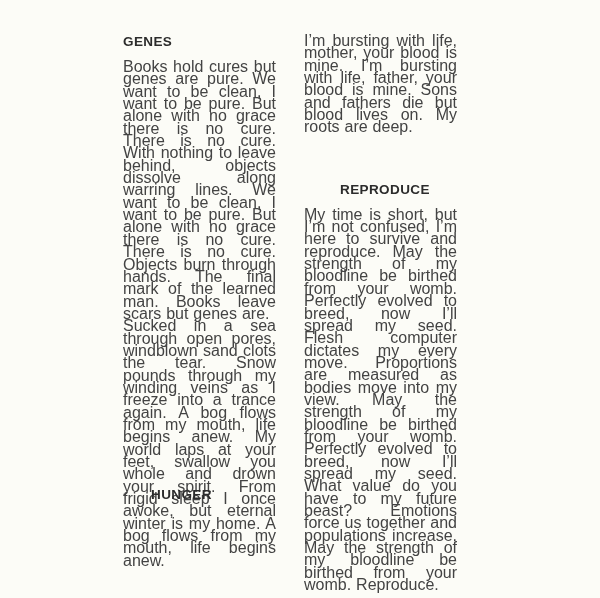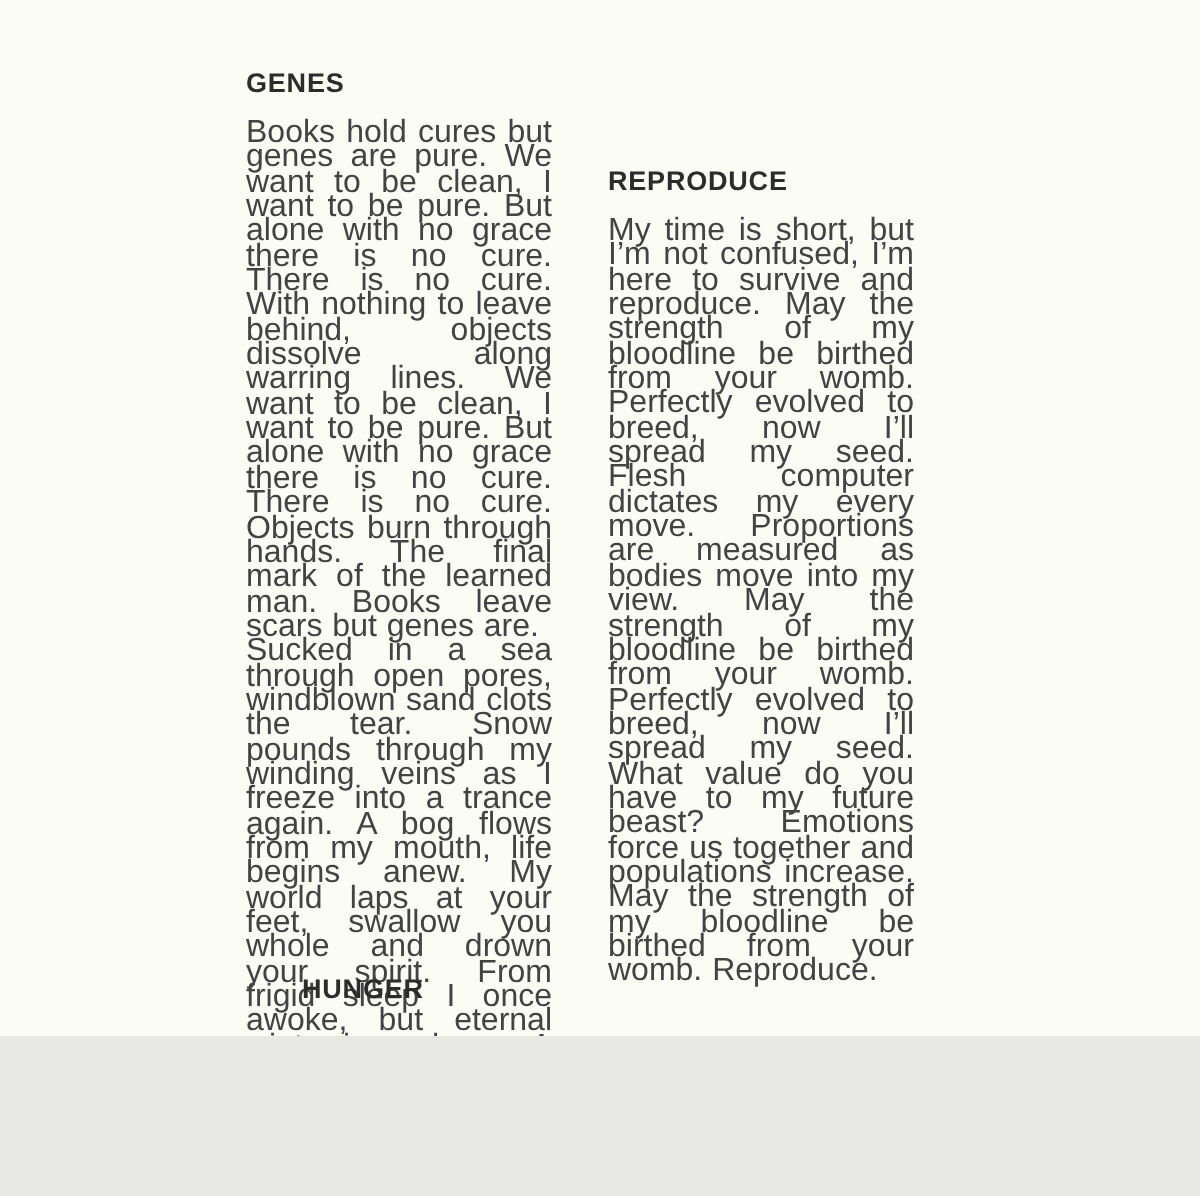--- a/index.html
+++ b/index.html
@@ -3,42 +3,42 @@
 <meta charset="utf-8">
 <style>
   html, body {
     margin: 0;
     padding: 0;
     background: #e8e8e4;
   }
   .page {
     position: relative;
     width: 600px;
-    height: 518px;
+    height: 598px;
     background: var(--paper, #fcfcf7);
     overflow: hidden;
     font-family: "Liberation Sans", "DejaVu Sans", sans-serif;
   }
   .col {
     position: absolute;
     top: 35px;
     width: 153px;
   }
   .col-left  { left: 123px; }
   .col-right { left: 304px; }
   h2.section-title {
     margin: 0 0 12px 0;
     font-size: 13.5px;
     line-height: 14px;
     font-weight: bold;
     letter-spacing: 0.4px;
     color: var(--heading, #2c2c2c);
   }
   h2.mt-bogs      { margin-top: 51px; }
-  h2.mt-reproduce { margin-top: 49px; }
+  h2.mt-reproduce { margin-top: 49px; margin-left: 36px; }
   p.section-body {
     margin: 0;
     font-size: 16px;
     line-height: 12.35px;
     text-align: justify;
     text-justify: inter-word;
     color: var(--ink, #434343);
     word-spacing: 0.5px;
   }
   .hunger {
@@ -60,20 +60,21 @@
 <div class="page">
 
   <div class="col col-left">
     <h2 class="section-title">GENES</h2>
     <p class="section-body">Books hold cures but genes are pure. We want to be clean, I want to be pure. But alone with no grace there is no cure. There is no cure. With nothing to leave behind, objects dissolve along warring lines. We want to be clean, I want to be pure. But alone with no grace there is no cure. There is no cure. Objects burn through hands. The final mark of the learned man. Books leave scars but genes are.</p>
 
     <p class="section-body">Sucked in a sea through open pores, windblown sand clots the tear. Snow pounds through my winding veins as I freeze into a trance again. A bog flows from my mouth, life begins anew. My world laps at your feet, swallow you whole and drown your spirit. From frigid sleep I once awoke, but eternal winter is my home. A bog flows from my mouth, life begins anew.</p>
   </div>
 
   <div class="col col-right">
+    <p class="section-body">I’m bursting with life, mother, your blood is mine. I’m bursting with life, father, your blood is mine. Sons and fathers die but blood lives on. My roots are deep.</p>
 
     <h2 class="section-title mt-reproduce">REPRODUCE</h2>
     <p class="section-body">My time is short, but I’m not confused, I’m here to survive and reproduce. May the strength of my bloodline be birthed from your womb. Perfectly evolved to breed, now I’ll spread my seed. Flesh computer dictates my every move. Proportions are measured as bodies move into my view. May the strength of my bloodline be birthed from your womb. Perfectly evolved to breed, now I’ll spread my seed. What value do you have to my future beast? Emotions force us together and populations increase. May the strength of my bloodline be birthed from your womb. Reproduce.</p>
   </div>
 
   <div class="hunger">
     <h2 class="section-title">HUNGER</h2>
   </div>
 
 </div>

